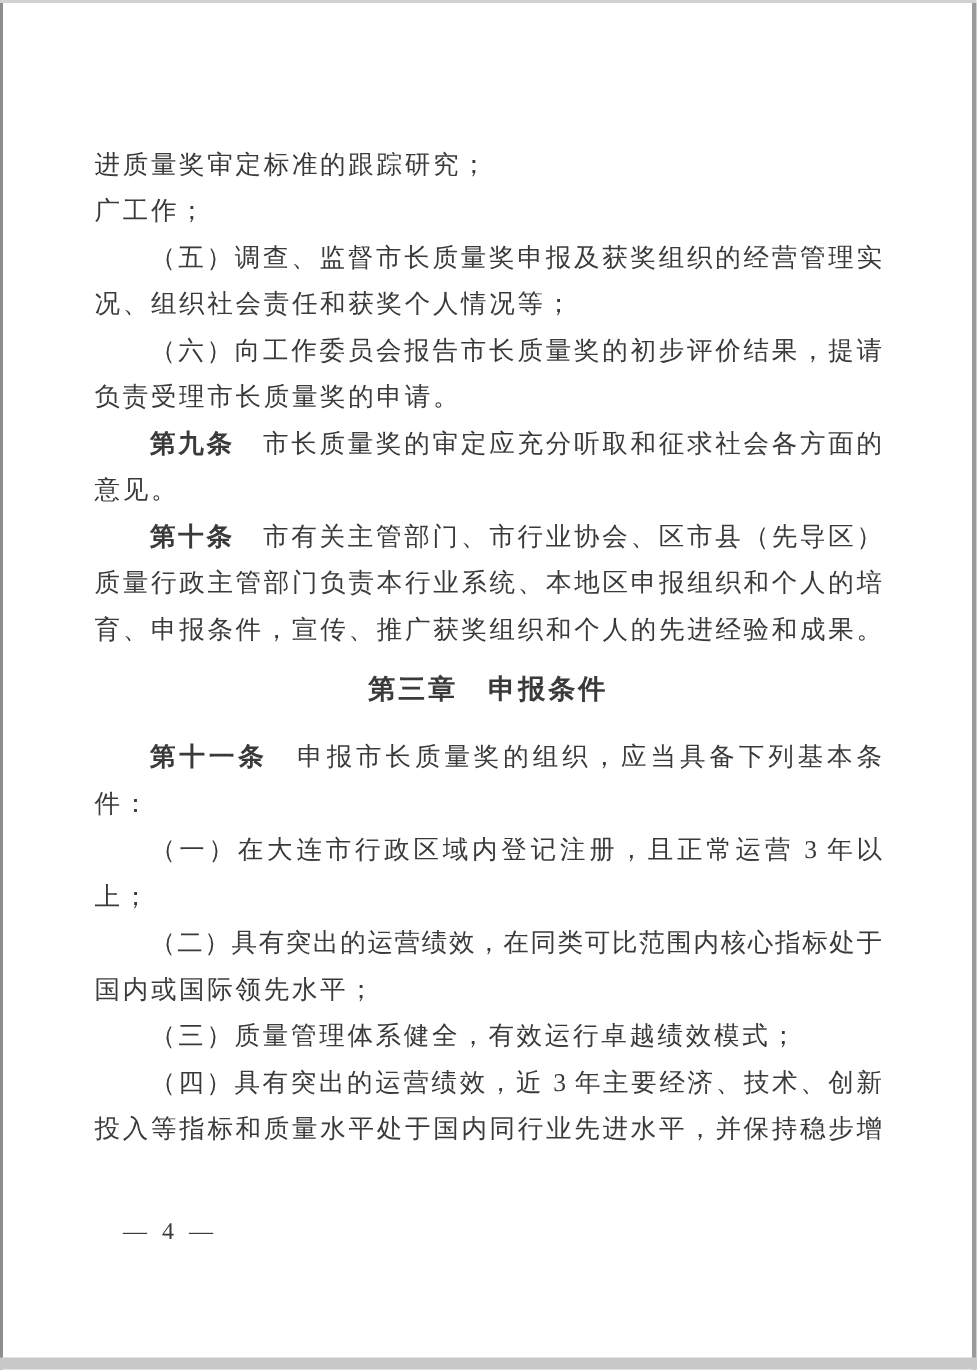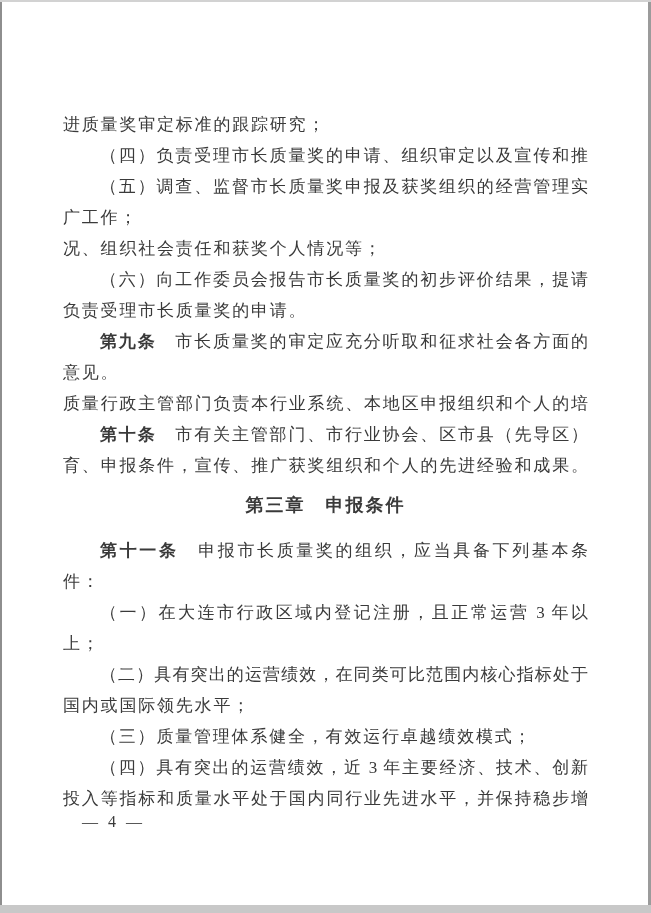--- a/index.html
+++ b/index.html
@@ -17,21 +17,21 @@
   }
   
   .edge-top    { position: absolute; top: 0; left: 0; right: 0; height: 2px; background: #d2d2d2; }
   .edge-left   { position: absolute; top: 2px; left: 0; bottom: 0; width: 2px; background: #8e8e8e; }
   .edge-right  { position: absolute; top: 2px; right: 0; bottom: 0; width: 3px; background: #9b9b9b; }
   .edge-bottom { position: absolute; bottom: 0; left: 0; right: 0; height: 8px; background: #c8c8c8; }
 
   .content {
     position: absolute;
     left: 63px;
-    top: 109px;
+    top: 94px;
     width: 525px;
   }
   .line {
     min-height: 31px;
     line-height: 31px;
     font-size: 17px;
     letter-spacing: 1.8px;
     white-space: nowrap;
   }
   .line.justify {
@@ -70,30 +70,29 @@
 <body>
 
 <div class="scan-page">
   <div class="edge-top"></div>
   <div class="edge-left"></div>
   <div class="edge-right"></div>
   <div class="edge-bottom"></div>
 
   <div class="content" id="doc-body" style="color: rgb(58, 58, 58);">
       <div class="line">进质量奖审定标准的跟踪研究；</div>
-      <div class="line indent justify">（四）负责受理市长质量奖的申请、组织审定以及宣传和推</div>
+      <div class="line">广工作；</div>
       <div class="line indent justify">（五）调查、监督市长质量奖申报及获奖组织的经营管理实</div>
-      <div class="line">广工作；</div>
       <div class="line">况、组织社会责任和获奖个人情况等；</div>
       <div class="line indent justify">（六）向工作委员会报告市长质量奖的初步评价结果，提请</div>
       <div class="line">负责受理市长质量奖的申请。</div>
       <div class="line indent justify"><span class="bold-seg">第九条</span>　市长质量奖的审定应充分听取和征求社会各方面的</div>
       <div class="line">意见。</div>
+      <div class="line indent justify"><span class="bold-seg">第十条</span>　市有关主管部门、市行业协会、区市县（先导区）</div>
       <div class="line justify">质量行政主管部门负责本行业系统、本地区申报组织和个人的培</div>
-      <div class="line indent justify"><span class="bold-seg">第十条</span>　市有关主管部门、市行业协会、区市县（先导区）</div>
       <div class="line justify">育、申报条件，宣传、推广获奖组织和个人的先进经验和成果。</div>
       <div class="line chapter">第三章　申报条件</div>
       <div class="line indent justify"><span class="bold-seg">第十一条</span>　申报市长质量奖的组织，应当具备下列基本条</div>
       <div class="line">件：</div>
       <div class="line indent justify">（一）在大连市行政区域内登记注册，且正常运营 3 年以</div>
       <div class="line">上；</div>
       <div class="line indent justify">（二）具有突出的运营绩效，在同类可比范围内核心指标处于</div>
       <div class="line">国内或国际领先水平；</div>
       <div class="line indent">（三）质量管理体系健全，有效运行卓越绩效模式；</div>
       <div class="line indent justify">（四）具有突出的运营绩效，近 3 年主要经济、技术、创新</div>

